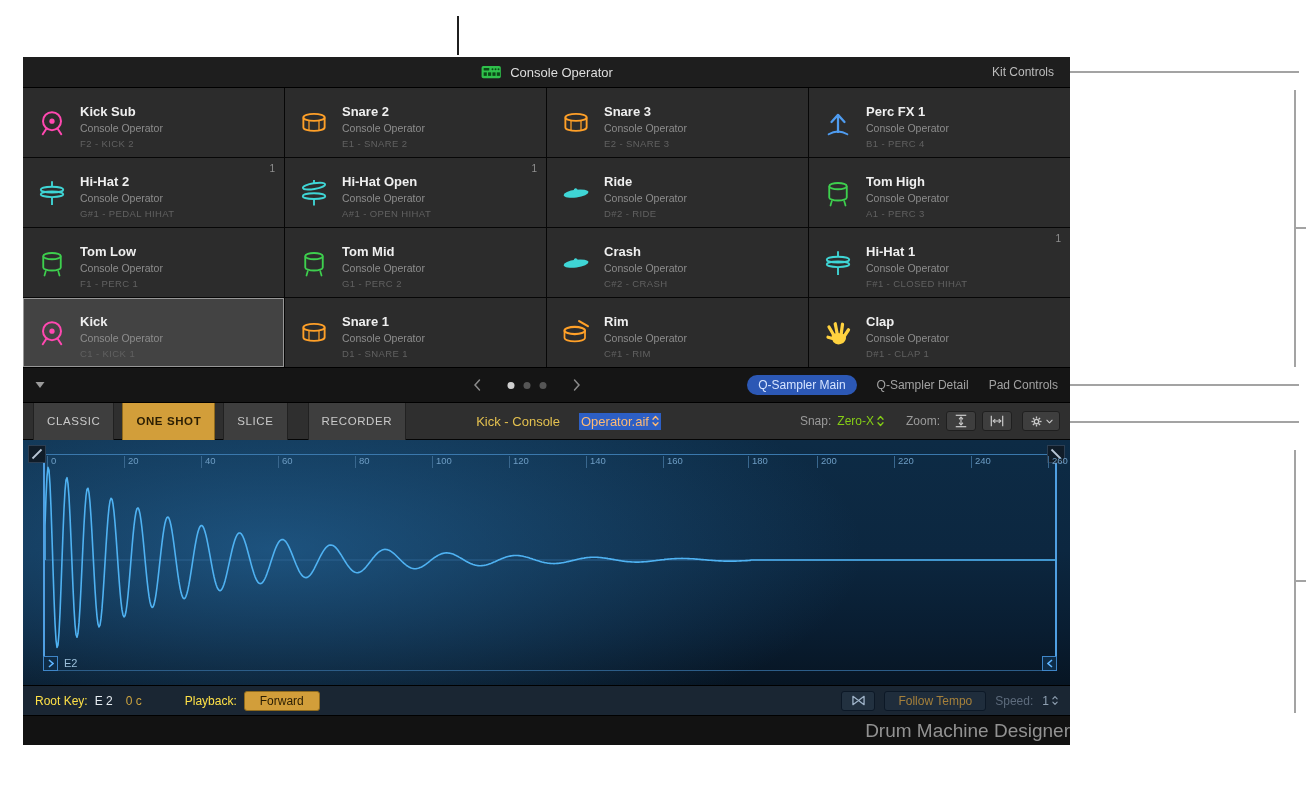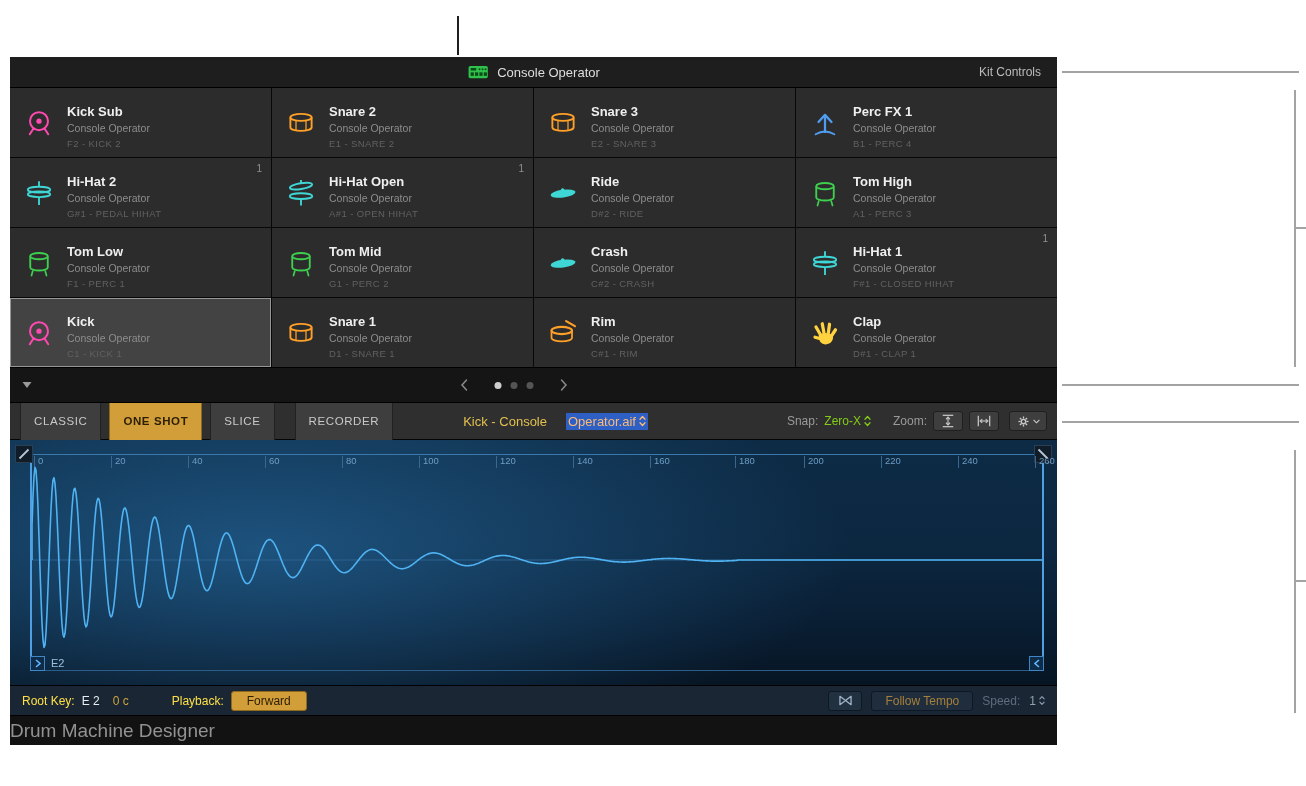--- a/index.html
+++ b/index.html
@@ -3,21 +3,21 @@
 <meta charset="utf-8">
 <style>
   * { margin:0; padding:0; box-sizing:border-box; }
   html,body { width:1306px; height:786px; background:#ffffff; font-family:"Liberation Sans", sans-serif; position:relative; overflow:hidden; }
 
   
   .callout { position:absolute; background:#a3a3a3; }
   .callout.dark { background:#1f1f1f; }
 
   
-  .window { position:absolute; left:10px; top:57px; width:1047px; height:612px; background:#161616; display:flex; flex-direction:column; }
+  .window { position:absolute; left:23px; top:57px; width:1047px; height:612px; background:#161616; display:flex; flex-direction:column; }
 
   
   .win-header { height:31px; background:#1e1e1e; border-bottom:1px solid #000; position:relative; flex:none; }
   .header-center { position:absolute; left:50%; top:0; height:100%; transform:translateX(-50%); display:flex; align-items:center; gap:9px; }
   .header-title { color:#dedede; font-size:13px; }
   .kit-controls { position:absolute; right:16px; top:0; height:100%; display:flex; align-items:center; color:#bcbcbc; font-size:12px; cursor:default; }
 
   
   .pad-grid { height:280px; flex:none; display:grid; grid-template-columns:repeat(4,1fr); grid-template-rows:repeat(4,1fr); gap:1px; background:#070707; border-bottom:1px solid #000; }
   .pad { background:#2c2c2c; display:flex; align-items:center; padding-left:14px; gap:13px; position:relative; }
@@ -78,21 +78,21 @@
   .t-amber { color:#cda43f; margin-left:6px; }
   .playback-label { margin-left:36px; }
   .fwd-btn { background:#d29e3a; color:#2b1e03; border:1px solid #8f6a1d; border-radius:3px; padding:2px 15px; font-size:12px; font-family:inherit; }
   .t-right { margin-left:auto; display:flex; align-items:center; gap:9px; }
   .xfade-btn { width:34px; height:20px; background:#223140; border:1px solid #0c1826; border-radius:3px; display:inline-flex; align-items:center; justify-content:center; }
   .ft-btn { background:#1f2d3c; border:1px solid #0c1826; border-radius:3px; color:#a5803b; padding:2px 13px; font-size:12px; font-family:inherit; }
   .speed-label { color:#5d6b7c; }
   .speed-value { color:#8fa0b2; display:inline-flex; align-items:center; gap:3px; }
 
   
-  .win-footer { height:29px; flex:none; background:#121212; display:flex; align-items:center; justify-content:flex-start; }
+  .win-footer { height:29px; flex:none; background:#121212; display:flex; align-items:center; justify-content:flex-end; }
   .footer-title { color:#929292; font-size:19px; }
 
   svg { display:block; }
   .hidden-defs { position:absolute; width:0; height:0; overflow:hidden; }
 </style>
 </head>
 <body>
 
 <svg class="hidden-defs" aria-hidden="true">
   <defs>
@@ -390,20 +390,25 @@
           <path d="M6 1 L1.5 6 L6 11" fill="none" stroke="#8a8a8a" stroke-width="1.5" stroke-linecap="round"></path>
         </svg>
       <span class="dots-row">
         <span class="dot active"></span>
         <span class="dot"></span>
         <span class="dot"></span>
       </span>
       <svg width="7" height="12" viewBox="0 0 7 12">
           <path d="M1 1 L5.5 6 L1 11" fill="none" stroke="#8a8a8a" stroke-width="1.5" stroke-linecap="round"></path>
         </svg>
+    </div>
+    <div class="nav-tabs">
+      <span class="tab selected">Q-Sampler Main</span>
+      <span class="tab">Q-Sampler Detail</span>
+      <span class="tab">Pad Controls</span>
     </div>
   </div>
 
   <div class="toolbar">
     <button class="mode-btn">CLASSIC</button>
     <button class="mode-btn selected">ONE SHOT</button>
     <button class="mode-btn">SLICE</button>
     <button class="mode-btn recorder-btn">RECORDER</button>
 
     <span class="file-label">

